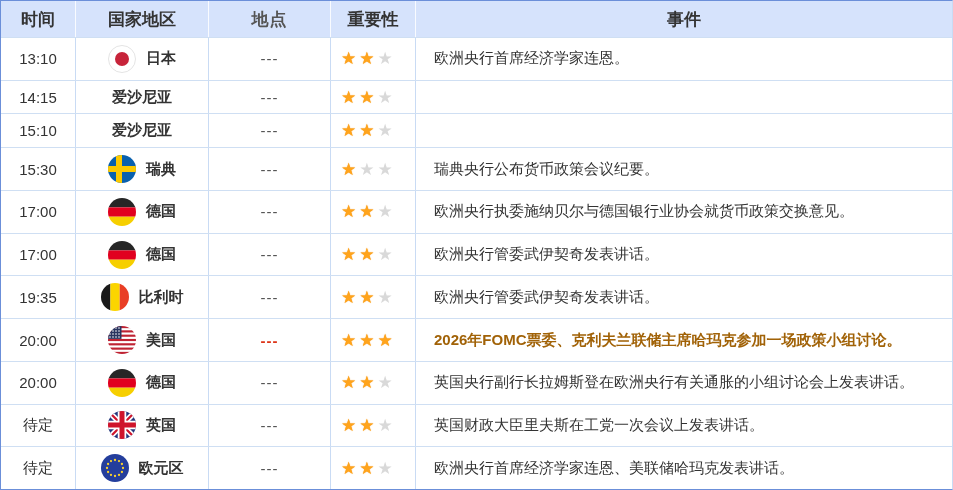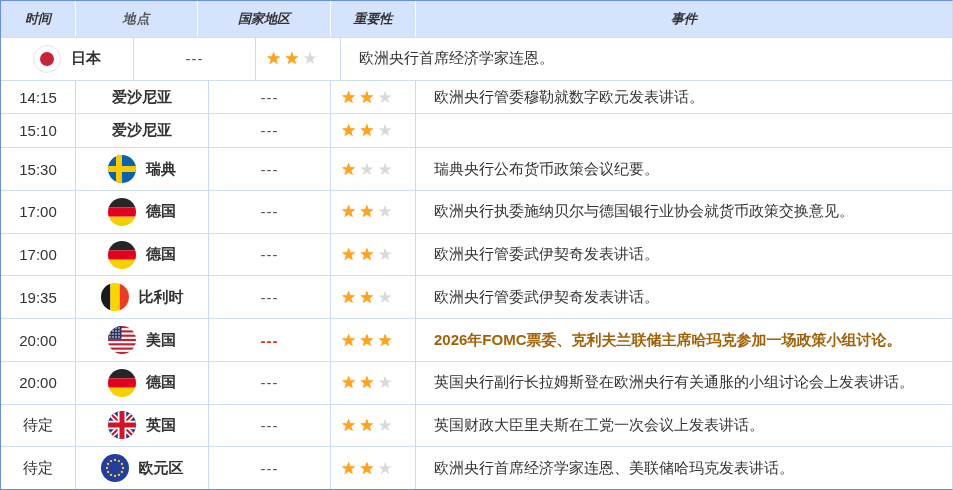--- a/index.html
+++ b/index.html
@@ -17,23 +17,22 @@
     overflow: hidden;
   }
 
   .hrow {
     display: flex; height: 37px; flex: 0 0 37px;
     background: #d6e3fc;
     border-bottom: 1px solid #cfdff3;
   }
   .hcell {
     display: flex; align-items: center; justify-content: center;
-    font-size: 13px; font-weight: bold; color: #333;
+    font-size: 17px; font-weight: bold; color: #333;
     border-right: 1px solid rgba(255,255,255,.85);
-    font-style: italic;
   }
   .hcell:last-child { border-right: none; }
 
   .rows { display: flex; flex-direction: column; flex: 1 1 auto; }
   .row { display: flex; flex: 1 1 auto; border-bottom: 1px solid #cfdff3; background: #fff; }
   .row:last-child { border-bottom: none; }
 
   .cell {
     display: flex; align-items: center; justify-content: center;
     font-size: 15px; color: #333;
@@ -55,27 +54,28 @@
 
   .row.highlight .c-loc   { color: #dd3418; font-weight: bold; }
   .row.highlight .c-event { color: #a16207; font-weight: bold; }
 </style>
 </head>
 <body>
 
 <div class="calendar-table">
   <div class="hrow">
     <div class="hcell c-time">时间</div>
+    <div class="hcell c-country">国家地区</div>
     <div class="hcell c-loc">地点</div>
-    <div class="hcell c-country">国家地区</div>
     <div class="hcell c-imp" style="justify-content:center;padding-left:0;">重要性</div>
     <div class="hcell c-event" style="justify-content:center;padding-left:0;">事件</div>
   </div>
   <div class="rows" id="rows">
   <div class="row">
+    <div class="cell c-time">13:10</div>
     <div class="cell c-country">
       <span class="flag">
             <svg viewBox="0 0 28 28">
               <circle cx="14" cy="14" r="13.5" fill="#fff" stroke="#e4e4e4"></circle>
               <circle cx="14" cy="14" r="7" fill="#c7243a"></circle>
             </svg>
           </span>
       <span>日本</span>
     </div>
     <div class="cell c-loc">---</div>
@@ -92,21 +92,20 @@
     <div class="cell c-country">
 
       <span>爱沙尼亚</span>
     </div>
     <div class="cell c-loc">---</div>
     <div class="cell c-imp">
           <span class="star filled">★</span>
           <span class="star filled">★</span>
           <span class="star empty">★</span>
         </div>
-    <div class="cell c-event">欧洲央行管委穆勒就数字欧元发表讲话。</div>
   </div>
 
   <div class="row">
     <div class="cell c-time">15:10</div>
     <div class="cell c-country">
 
       <span>爱沙尼亚</span>
     </div>
     <div class="cell c-loc">---</div>
     <div class="cell c-imp">

